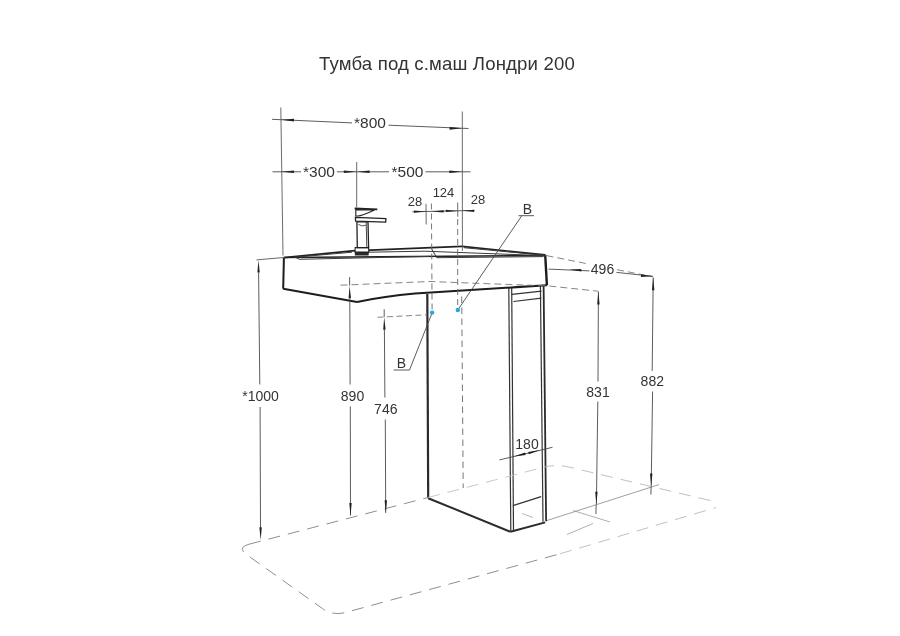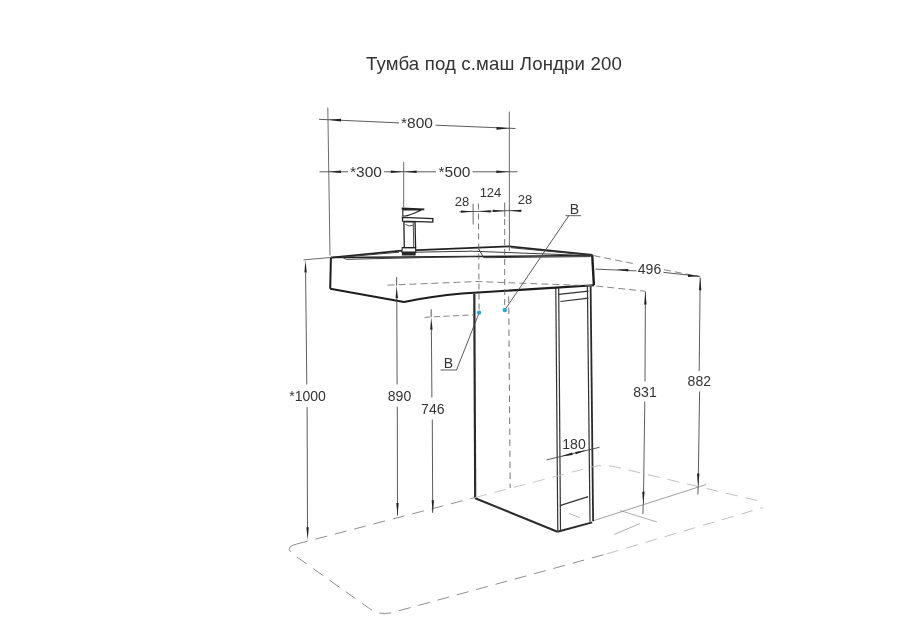--- a/index.html
+++ b/index.html
@@ -1,16 +1,16 @@
 <!DOCTYPE html>
 <html><head>
 <meta charset="utf-8">
 <style>
   html,body{margin:0;padding:0;background:#fff;}
-  .page{width:716px;height:636px;position:relative;background:#fff;overflow:hidden;padding-left:47px;}
+  .page{width:716px;height:636px;position:relative;background:#fff;overflow:hidden;}
   text{font-family:"Liberation Sans",sans-serif;fill:#333;}
 </style>
 </head>
 <body>
 <div class="page">
 <svg width="900" height="636" viewBox="0 0 900 636" xmlns="http://www.w3.org/2000/svg">
 
 <rect x="0" y="0" width="900" height="636" fill="#ffffff"></rect>
 
 <text x="447" y="69.6" font-size="18.6" text-anchor="middle" fill="#262626" letter-spacing="0.15">Тумба под с.маш Лондри 200</text>

